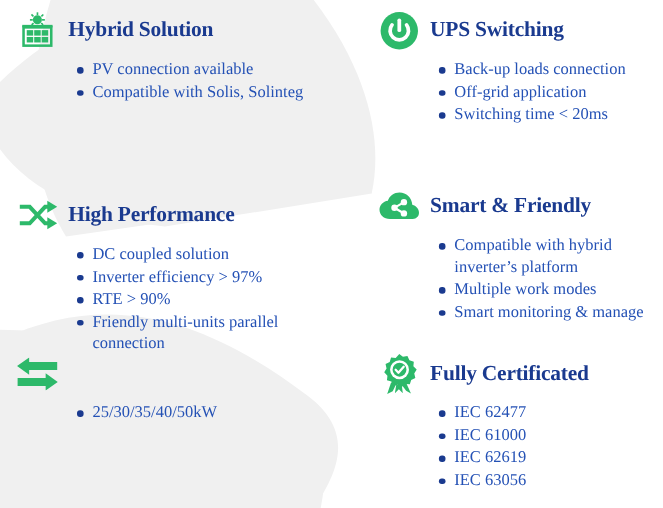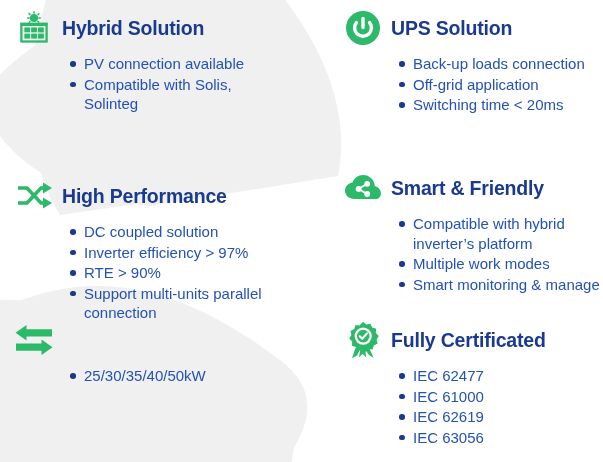--- a/index.html
+++ b/index.html
@@ -22,20 +22,21 @@
     height: 462px;
     z-index: 0;
     pointer-events: none;
   }
   .grid {
     position: relative;
     z-index: 1;
     width: 603px;
     height: 462px;
     box-sizing: border-box;
+    font-family: Liberation Serif, serif;
   }
   .feature {
     position: absolute;
     width: 268px;
     box-sizing: border-box;
   }
   .feat-head {
     display: flex;
     align-items: center;
     gap: 8px;
@@ -138,21 +139,21 @@
 
   <div class="feature" id="f-ups">
     <div class="feat-head">
       <span class="feat-icon">
         <svg width="36" height="36" viewBox="0 0 36 36">
           <circle cx="18" cy="18" r="17" fill="#2db96a"></circle>
           <path d="M 18 8.5 L 18 17.5" stroke="#ffffff" stroke-width="3.4" stroke-linecap="round" fill="none"></path>
           <path d="M 11.4 12.6 A 8.4 8.4 0 1 0 24.6 12.6" stroke="#ffffff" stroke-width="3.4" stroke-linecap="round" fill="none"></path>
         </svg>
       </span>
-      <span class="feat-title">UPS Solution</span>
+      <span class="feat-title">UPS Switching</span>
     </div>
     <ul class="feat-list">
       <li>Back-up loads connection</li>
       <li>Off-grid application</li>
       <li>Switching time &lt; 20ms</li>
     </ul>
   </div>
 
   <div class="feature" id="f-perf">
     <div class="feat-head">
@@ -165,21 +166,21 @@
           <polygon points="28,1.5 37,7 28,12.5" fill="#2db96a"></polygon>
           <polygon points="28,16.5 37,22 28,27.5" fill="#2db96a"></polygon>
         </svg>
       </span>
       <span class="feat-title">High Performance</span>
     </div>
     <ul class="feat-list">
       <li>DC coupled solution</li>
       <li>Inverter efficiency &gt; 97%</li>
       <li>RTE &gt; 90%</li>
-      <li>Support multi-units parallel connection</li>
+      <li>Friendly multi-units parallel connection</li>
     </ul>
   </div>
 
   <div class="feature" id="f-smart">
     <div class="feat-head">
       <span class="feat-icon">
         <svg width="38" height="30" viewBox="0 0 38 30">
           <path fill="#2db96a" d="M 10.5 26 C 4.9 26 1 22.2 1 17.6 C 1 13.4 4.3 9.9 8.6 9.4 C 10.1 5.1 14.3 2 19.2 2 C 25.4 2 30.5 6.9 30.8 13.1 C 34.3 13.9 36.9 16.9 36.9 20.4 C 36.9 23.5 34.7 26 31.2 26 Z"></path>
           <g fill="none" stroke="#ffffff" stroke-width="1.9" stroke-linecap="round">
             <path d="M 16.4 14.8 L 21.8 11.6"></path>

